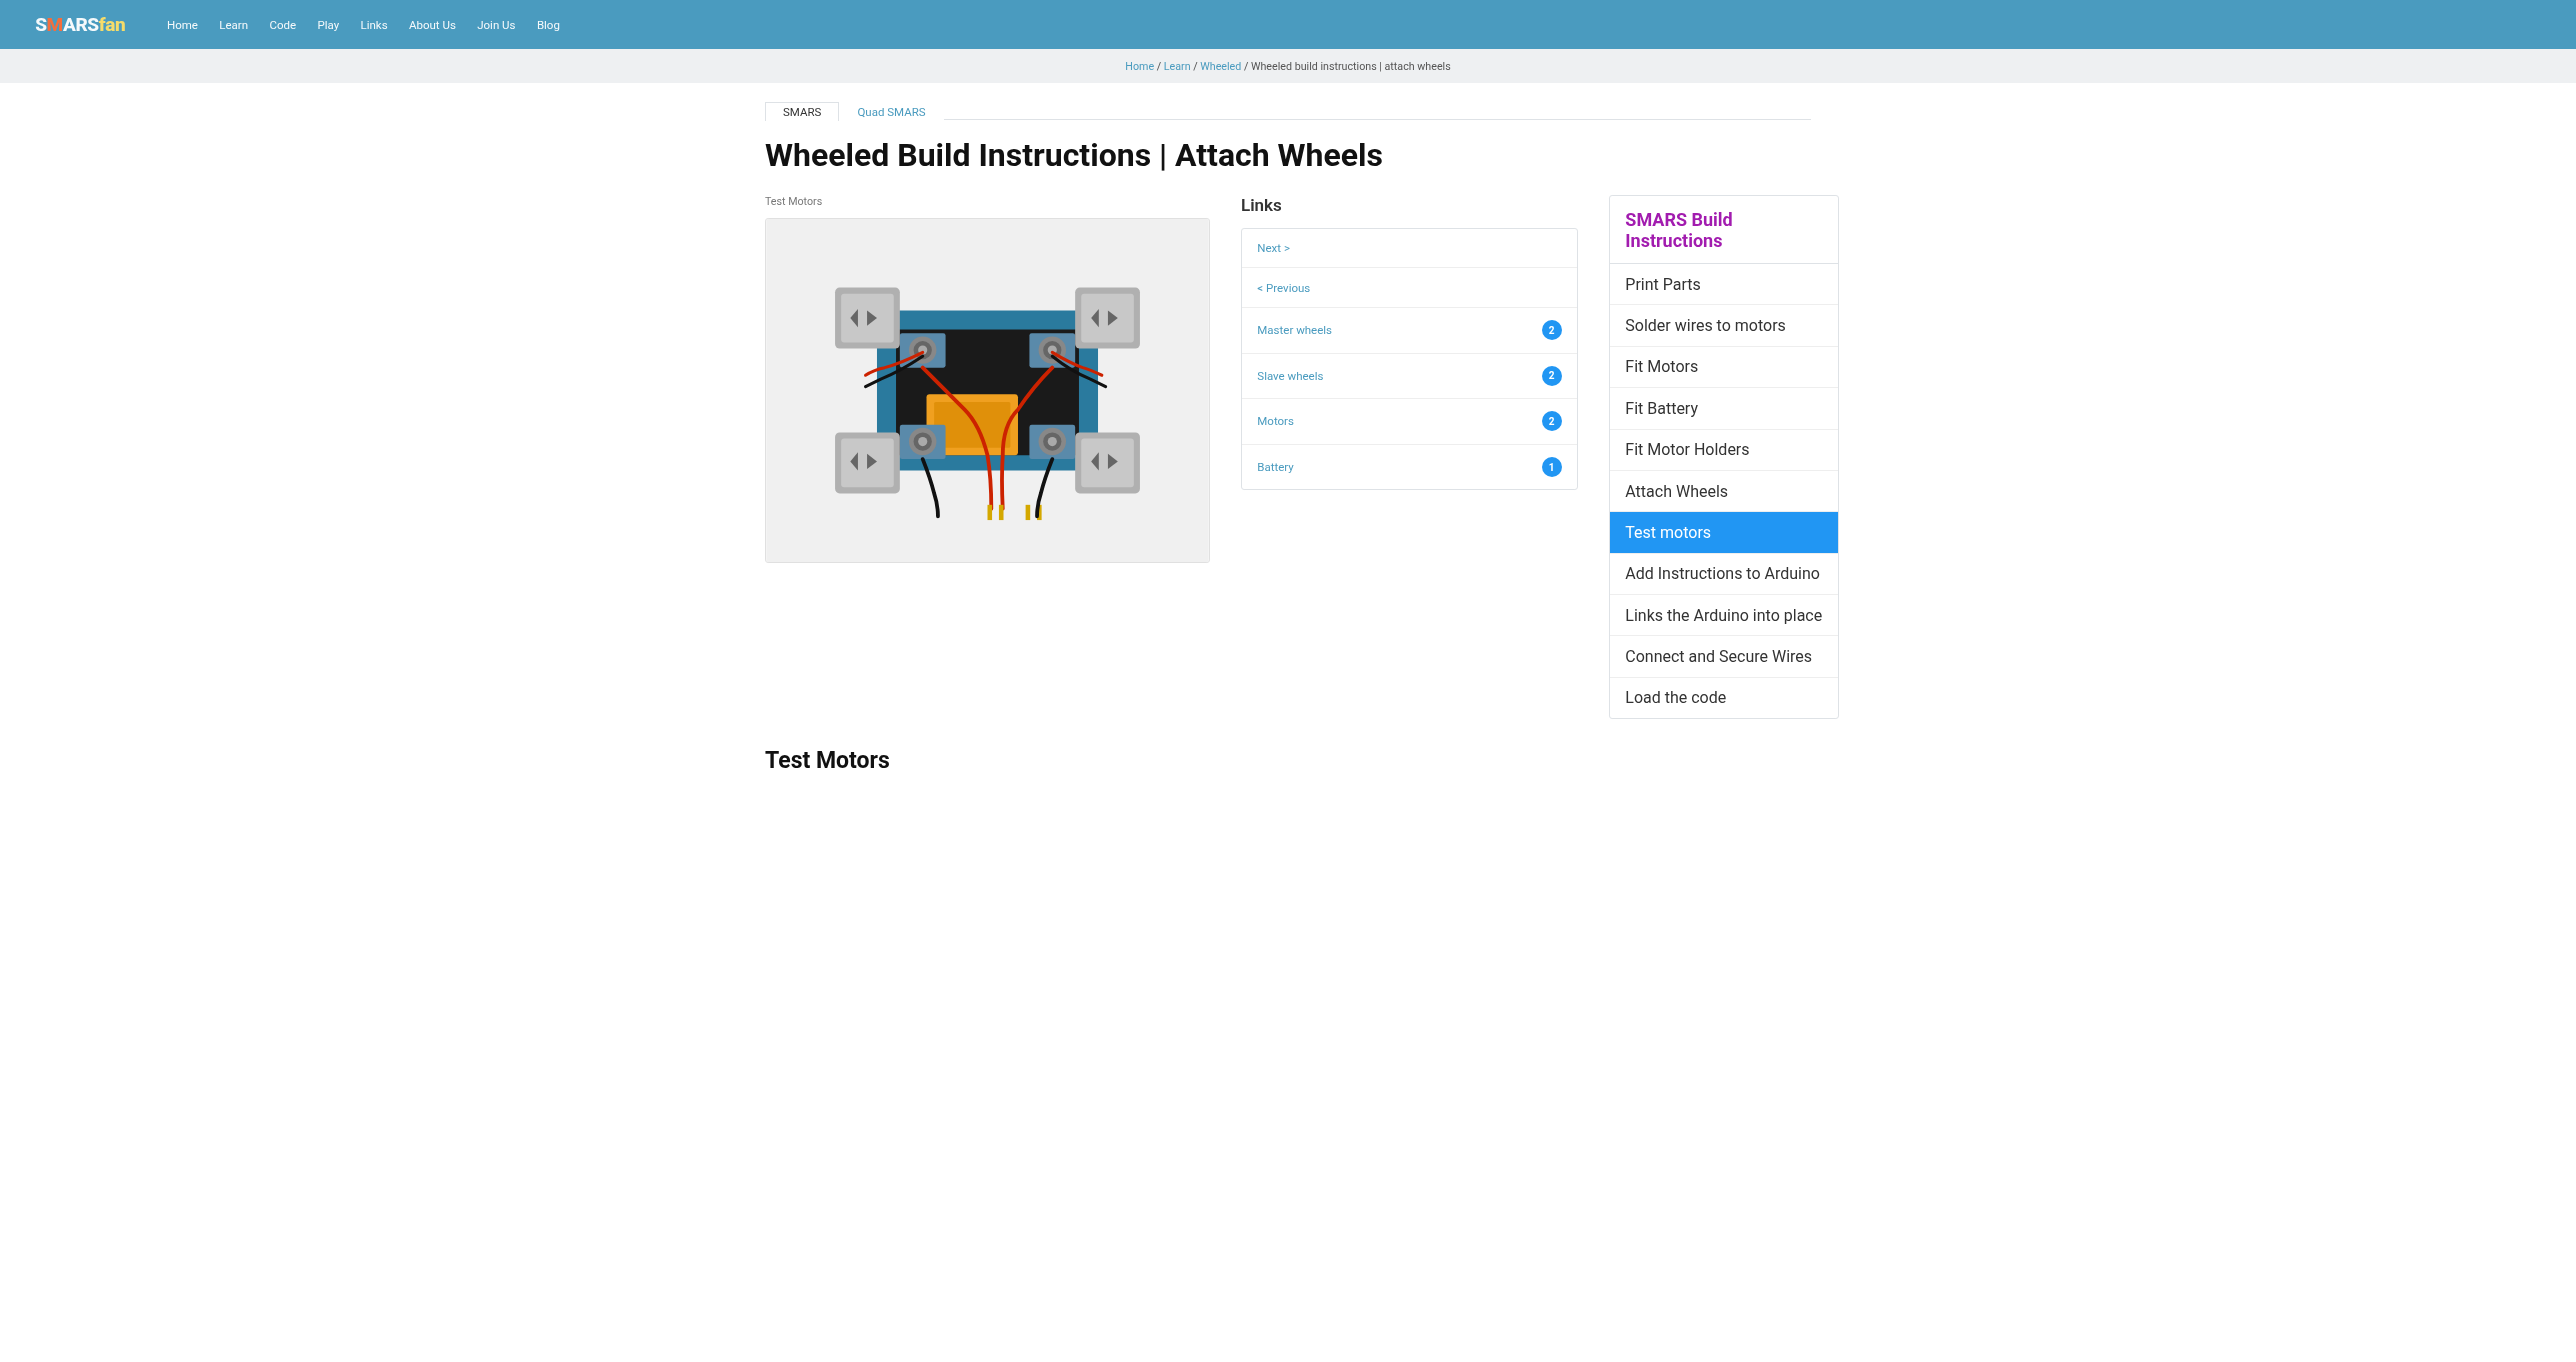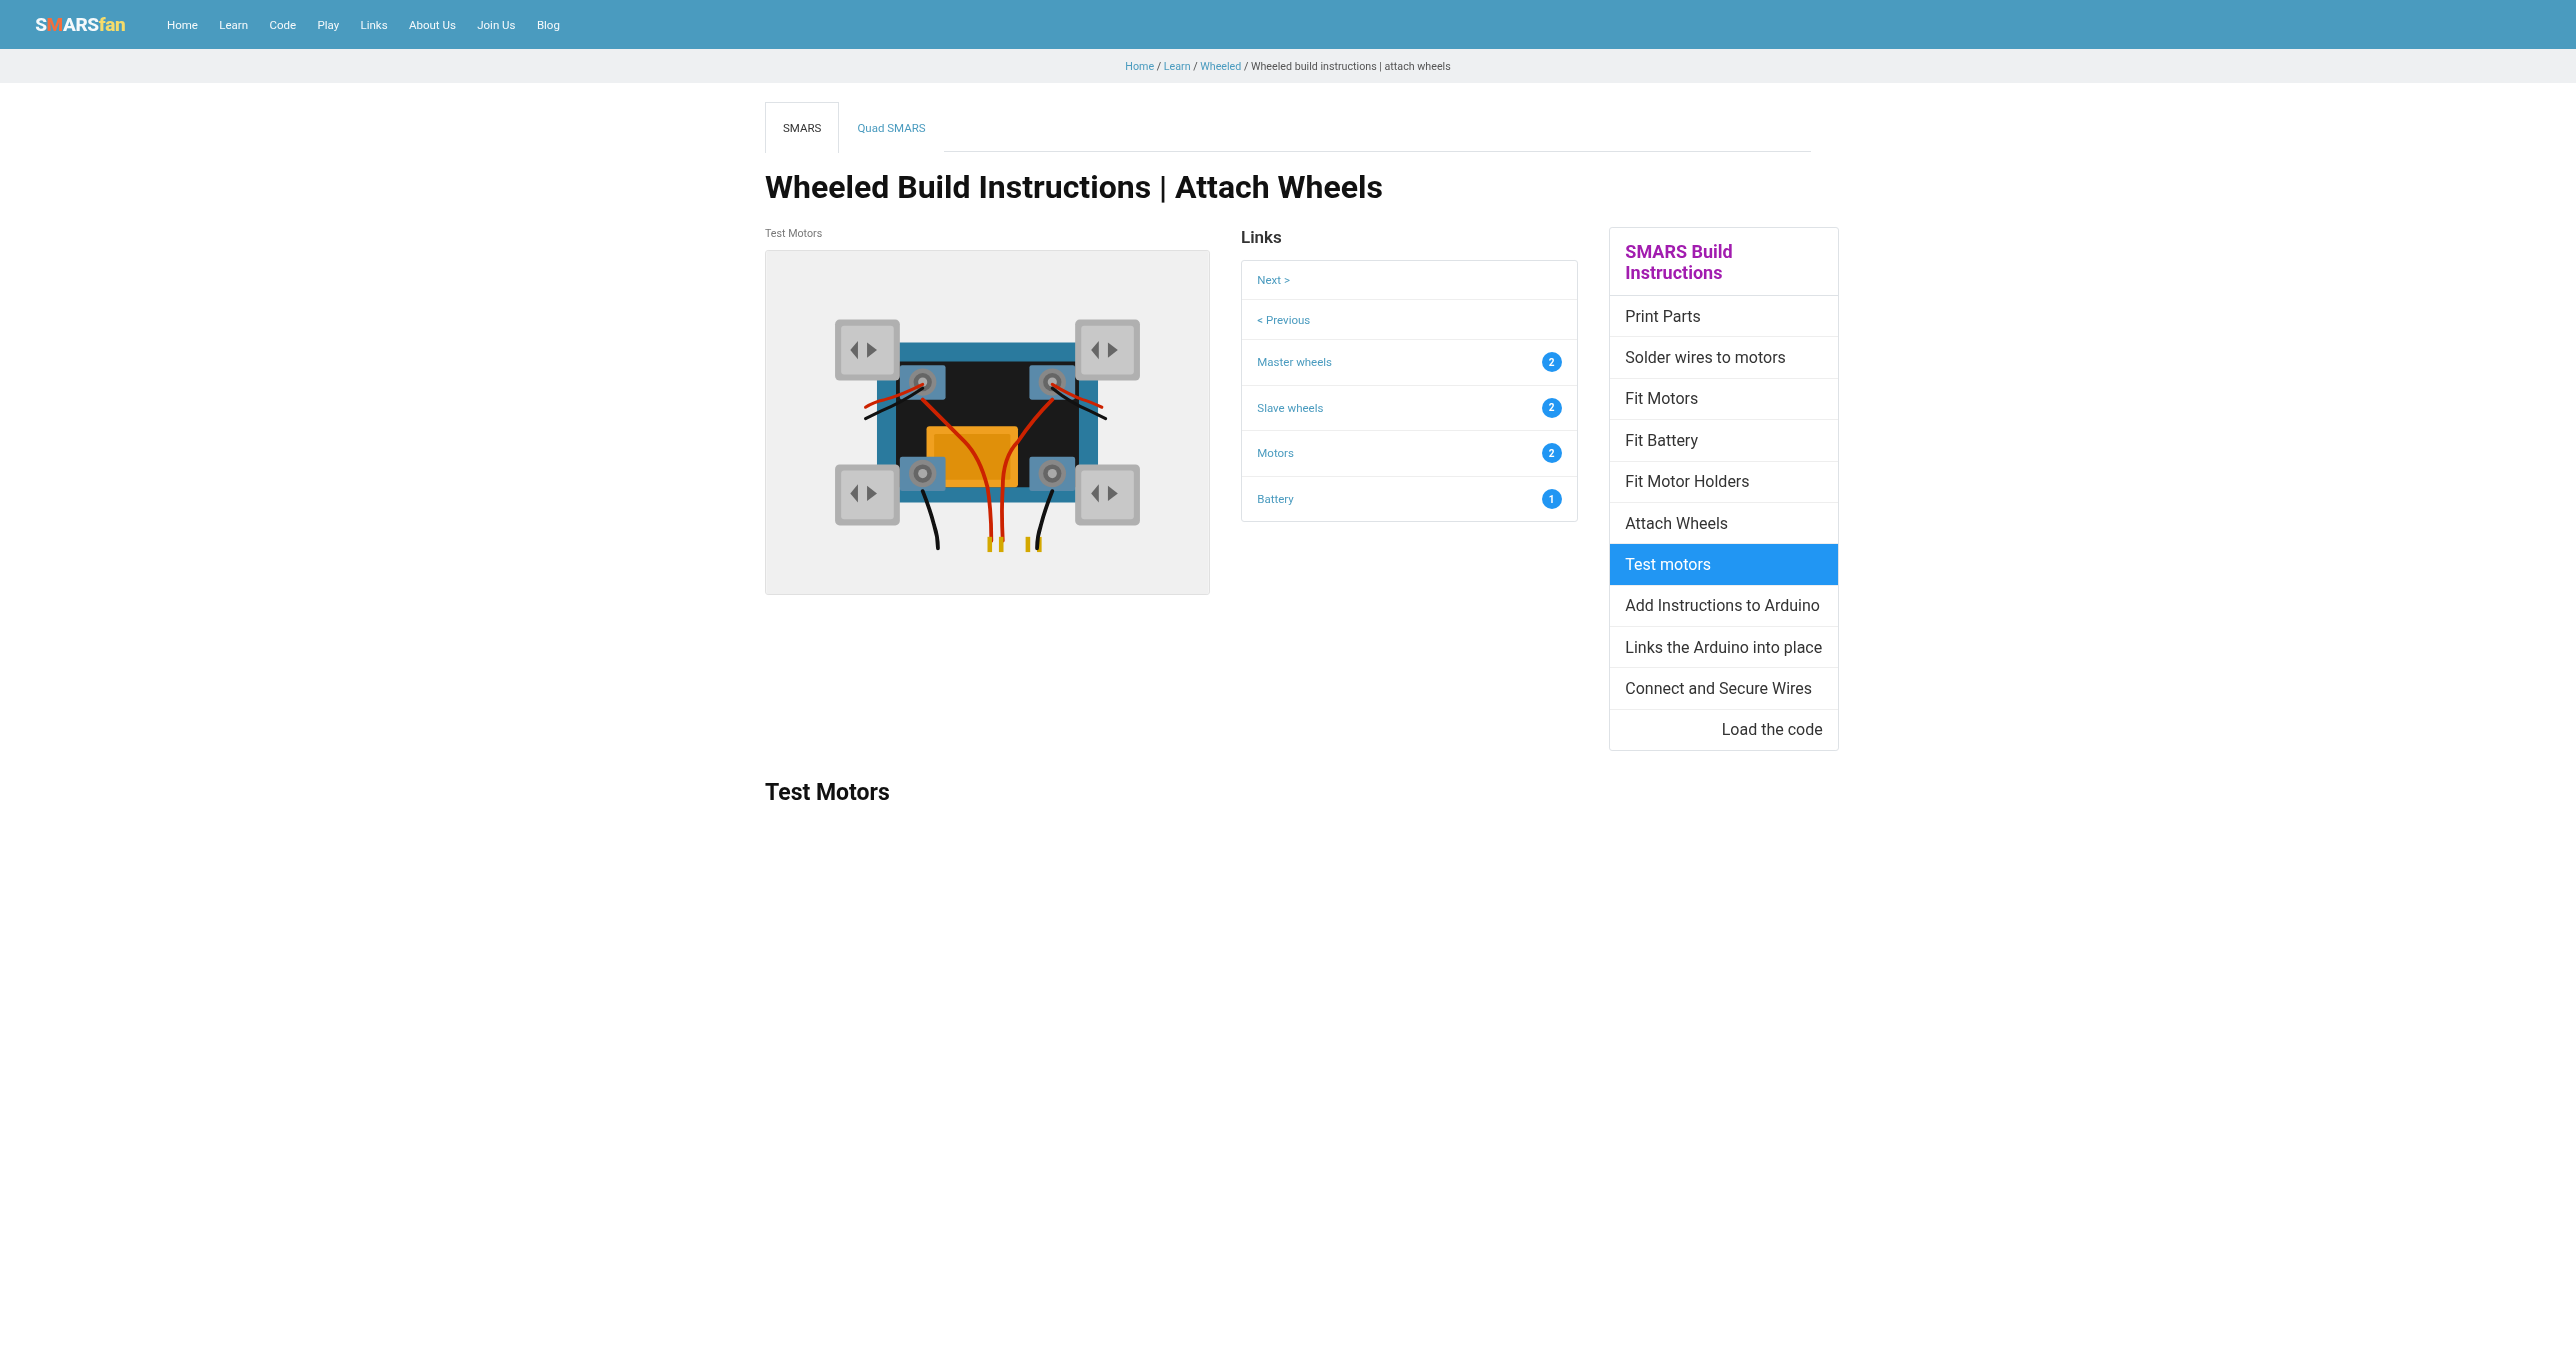--- a/index.html
+++ b/index.html
@@ -48,21 +48,21 @@
       padding: 18.4px 37px 37px;
     }
 
     
     .tabs {
       display: flex;
       border-bottom: 1.5px solid #dee2e6;
       margin-bottom: 15.3px;
     }
     .tab {
-      padding: 18px 17px;
+      padding: 2px 17px;
       cursor: pointer;
       font-size: 11.5px;
       border: 0.8px solid transparent;
       border-bottom: none;
       margin-bottom: -1.5px;
       background: #fff;
     }
     .tab.active {
       border-color: #dee2e6;
       border-bottom-color: #fff;
@@ -177,21 +177,21 @@
     }
     .sidebar-item {
       display: block;
       padding: 10.7px 15.3px;
       font-size: 16px;
       color: #333;
       border-bottom: 0.8px solid #eee;
       cursor: pointer;
       text-decoration: none;
     }
-    .sidebar-item:last-child { border-bottom: none; text-align: right; }
+    .sidebar-item:last-child { border-bottom: none; }
     .sidebar-item.active {
       background: #2196F3;
       color: #fff;
     }
 
     
     .bottom-heading {
       margin-top: 28px;
       font-size: 23px;
       font-weight: 700;

